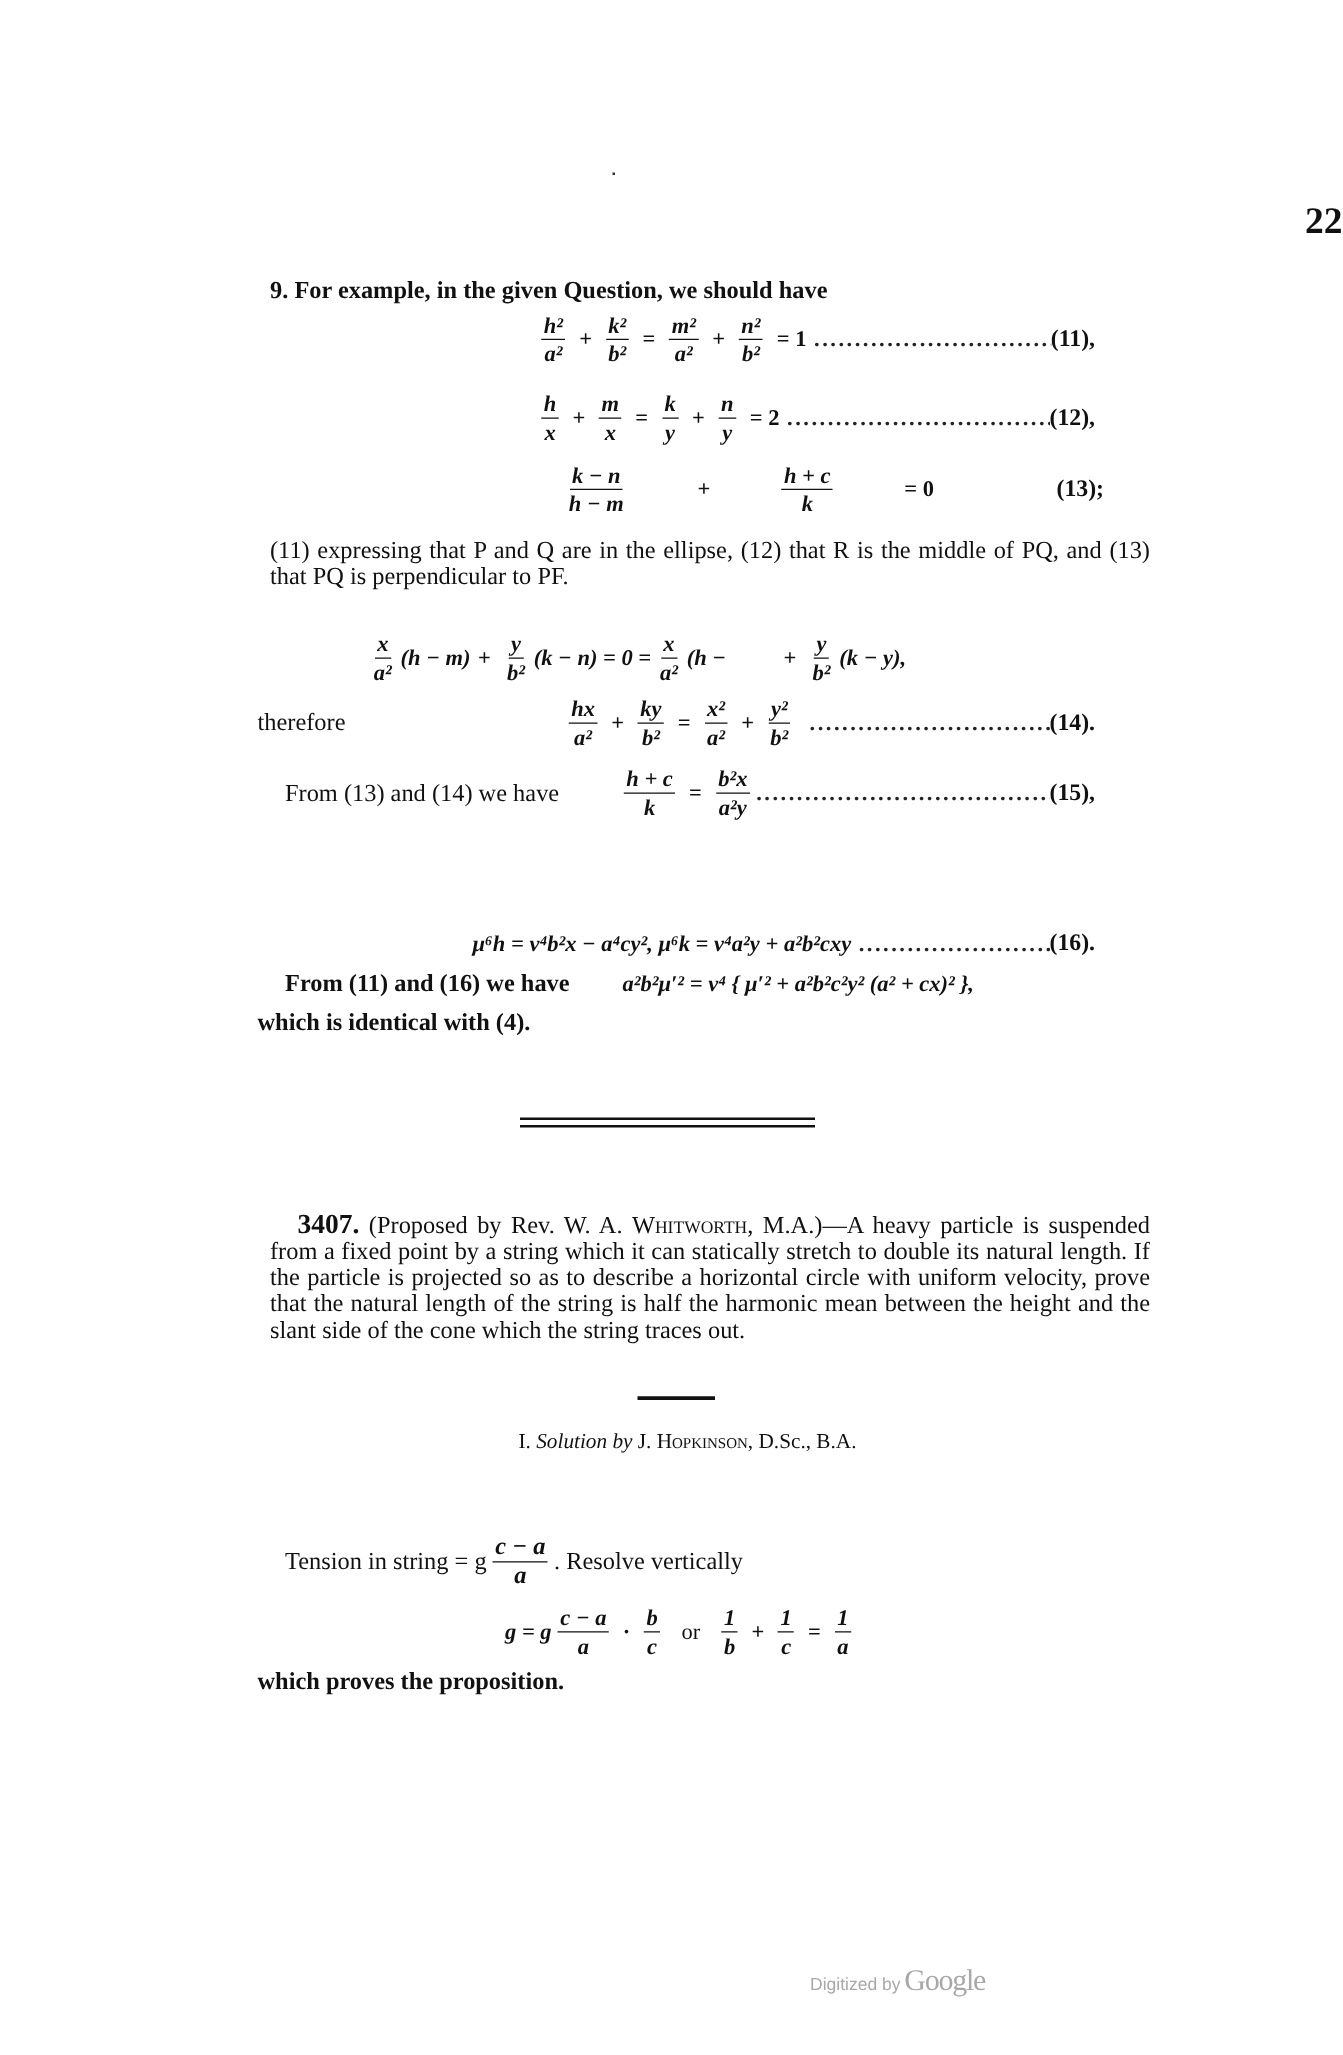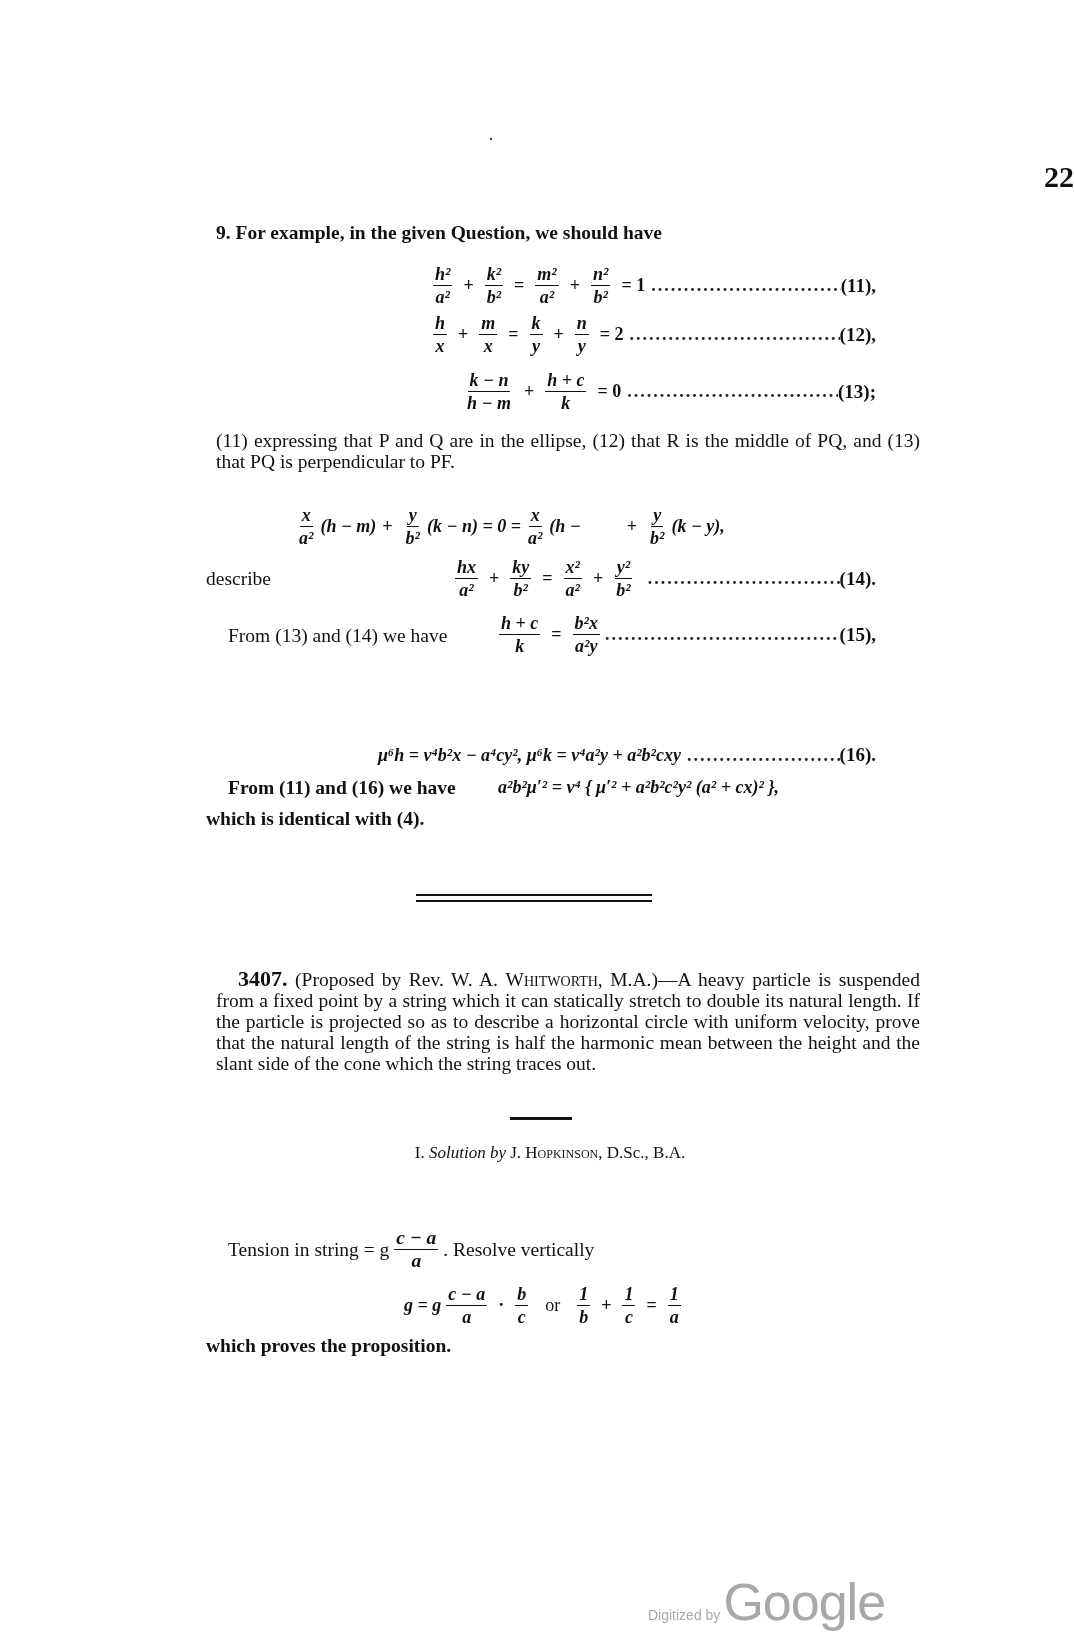--- a/index.html
+++ b/index.html
@@ -19,33 +19,33 @@
   .frac .num { padding:0 2px 1px; border-bottom:1.5px solid #111; line-height:20px; }
   .frac .den { padding:1px 2px 0; line-height:20px; }
   .op { margin:0 6px; font-weight:bold; }
   .leader { flex:1; overflow:hidden; letter-spacing:2px; font-weight:bold; color:#222; }
   .eqno { font-weight:bold; font-size:19px; }
   .sc { font-variant:small-caps; }
   .it { font-style:italic; }
   .rule { position:absolute; background:#111; }
   .watermark { left:648px; top:1572px; display:flex; align-items:baseline; color:#a8a8a8; }
   .wm-small { font-family:"Liberation Sans",sans-serif; font-size:14px; margin-right:3px; }
-  .wm-big { font-family:Liberation Sans, sans-serif; font-size:52px; letter-spacing:-1px; }
+  .wm-big { font-family:Liberation Serif, serif; font-size:24px; letter-spacing:-1px; }
 </style>
 </head>
 <body>
 
 <div class="page">
 
   <div class="abs dot-mark"></div>
   <div class="abs pagenum">22</div>
 
   <div class="abs col txt bold" style="top:222px;">9. For example, in the given Question, we should have</div>
 
-  <div class="eqline" style="left:428px; top:264px; width:448px;">
+  <div class="eqline" style="left:428px; top:250px; width:448px;">
     <span class="frac">
         <span class="num">h²</span>
         <span class="den">a²</span>
       </span>
     <span class="op">+</span>
     <span class="frac">
         <span class="num">k²</span>
         <span class="den">b²</span>
       </span>
     <span class="op">=</span>
@@ -81,21 +81,21 @@
     <span class="op">+</span>
     <span class="frac">
         <span class="num">n</span>
         <span class="den">y</span>
       </span>
     <span class="op">= 2</span>
     <span class="leader">..............................................................</span>
     <span class="eqno">(12),</span>
   </div>
 
-  <div class="eqline" style="left:460px; top:370px; width:416px;">
+  <div class="eqline" style="left:448px; top:370px; width:416px;gap:46px;">
     <span class="frac">
         <span class="num">k − n</span>
         <span class="den">h − m</span>
       </span>
     <span class="op">+</span>
     <span class="frac">
         <span class="num">h + c</span>
         <span class="den">k</span>
       </span>
     <span class="op">= 0</span>
@@ -123,21 +123,21 @@
       </span>
     <span class="math" style="margin-right:40px;">(h −</span>
     <span class="op">+</span>
     <span class="frac">
         <span class="num">y</span>
         <span class="den">b²</span>
       </span>
     <span class="math">(k − y),</span>
   </div>
 
-  <div class="abs txt" style="left:206px; top:568px;">describe</div>
+  <div class="abs txt" style="left:206px; top:568px;">therefore</div>
   <div class="eqline" style="left:450px; top:557px; width:426px;align-items:center;">
     <span class="frac">
         <span class="num">hx</span>
         <span class="den">a²</span>
       </span>
     <span class="op">+</span>
     <span class="frac">
         <span class="num">ky</span>
         <span class="den">b²</span>
       </span>

